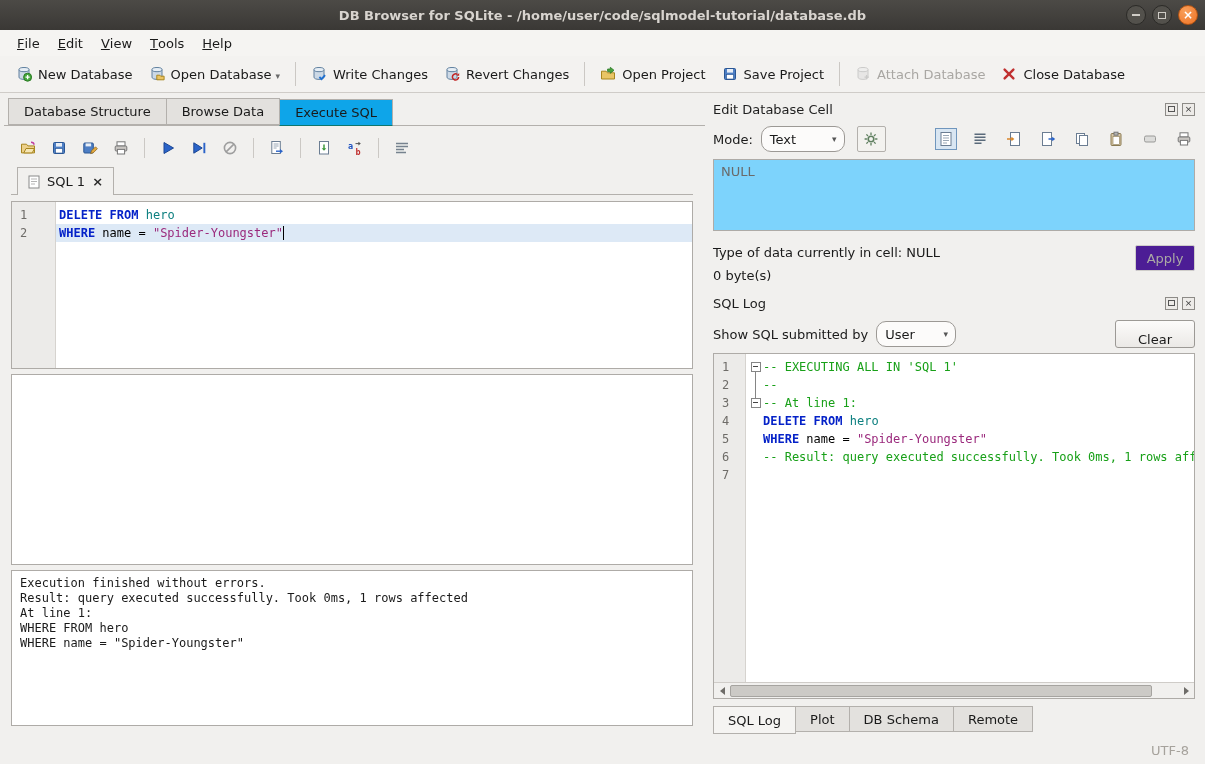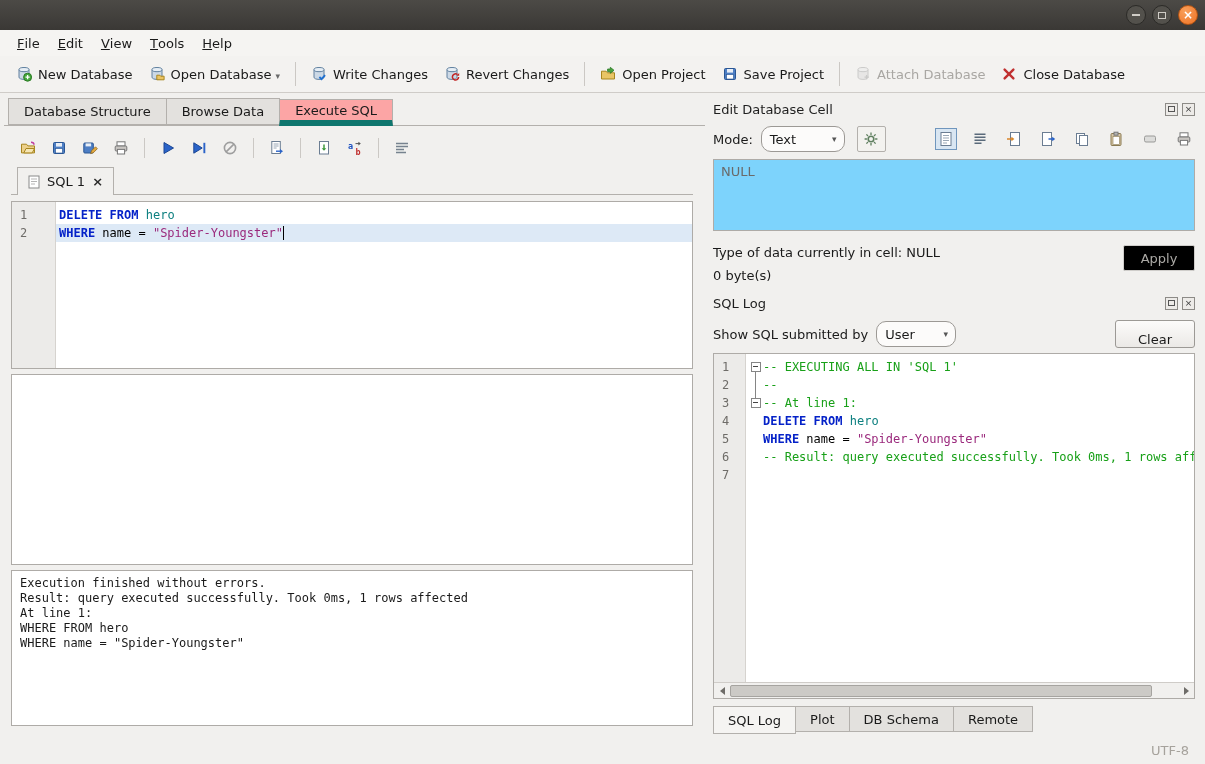--- a/index.html
+++ b/index.html
@@ -27,21 +27,21 @@
 .tbtn.disabled svg{opacity:.45;filter:grayscale(1)}
 .tsep{width:1px;height:24px;background:#cbc8c4;margin:0 7px;flex:none}
 .dd-arrow{color:#6a6a6a;font-size:9px;align-self:flex-end;padding-bottom:1px;margin-left:-2px}
 .ic{width:16px;height:16px;display:block}
 
 
 .main{flex:1;display:flex;min-height:0}
 .left{width:705px;flex:none;display:flex;flex-direction:column;padding:5px 0 0 4px;min-height:0}
 .main-tabs{display:flex;height:28px;flex:none;border-bottom:1px solid #b3b0ac;padding-left:4px;align-items:flex-end}
 .mtab{height:27px;padding:0 15px;display:flex;align-items:center;background:#e3e1de;border:1px solid #b3b0ac;margin-right:-1px;font-size:13px}
-.mtab.active{background:#fca5a5;border-bottom:6px solid #0f766e;margin-bottom:-1px;z-index:2}
+.mtab.active{background:#0ea5e9;border-bottom:1px solid #0f766e;margin-bottom:-1px;z-index:2}
 .left-body{flex:1;display:flex;flex-direction:column;padding:6px 12px 10px 7px;min-height:0}
 
 
 .sql-toolbar{display:flex;align-items:center;height:32px;flex:none;padding-left:6px;gap:9px}
 .sbtn{width:22px;height:22px;display:flex;align-items:center;justify-content:center;border-radius:2px}
 .ssep{width:1px;height:20px;background:#cbc8c4;margin:0 3px;flex:none}
 
 
 .sql-tabbar{height:31px;display:flex;align-items:flex-end;padding-left:6px;border-bottom:1px solid #b3b0ac;flex:none}
 .sql-tab{display:flex;align-items:center;gap:7px;height:28px;padding:0 10px;background:#f1f0ee;border:1px solid #b3b0ac;border-bottom:none;margin-bottom:-1px;font-size:13px;z-index:2}
@@ -84,21 +84,21 @@
 .mode-combo{width:84px}
 .user-combo{width:80px}
 .gear-btn{width:29px;height:26px;border:1px solid #b3b0ac;background:#f3f2ef;display:flex;align-items:center;justify-content:center;border-radius:2px;margin-left:4px}
 .cell-icons{display:flex;align-items:center;gap:12px;margin-left:auto}
 .cicon{width:22px;height:22px;display:flex;align-items:center;justify-content:center;border:1px solid transparent}
 .cicon.sel{border:1px solid #7096bd;background:#d9e6f2}
 .cell-editor{height:72px;background:#7dd3fc;border:1px solid #aeaba7;flex:none;padding:4px 7px;font-size:13px;color:#6a6a6a;margin-top:2px}
 .cell-info-row{display:flex;flex:none;padding:10px 0 4px;align-items:flex-start}
 .cell-info-texts{flex:1}
 .cell-info-texts div{line-height:23px;font-size:13px}
-.apply-btn{width:72px;height:26px;border:1px solid #cfcdca;background:#000000;color:#aba9a5;display:flex;align-items:center;justify-content:center;border-radius:2px;margin-top:4px;font-size:13px}
+.apply-btn{width:60px;height:26px;border:1px solid #cfcdca;background:#4c1d95;color:#aba9a5;display:flex;align-items:center;justify-content:center;border-radius:2px;margin-top:4px;font-size:13px}
 .log-controls{height:38px;display:flex;align-items:center;gap:8px;flex:none}
 .clear-btn{margin-left:auto;width:80px;height:28px;border:1px solid #9c9995;border-radius:3px;background:linear-gradient(#fcfbfa,#ebe9e6);display:flex;align-items:flex-end;justify-content:center;font-size:13px}
 .log-box{flex:1;background:#fff;border:1px solid #aeaba7;display:flex;flex-direction:column;min-height:0;font-family:"DejaVu Sans Mono","Liberation Mono",monospace;font-size:12px;margin-bottom:7px}
 .log-main{flex:1;display:flex;overflow:hidden;min-height:0}
 .log-gutter{width:32px;background:#ecebe9;border-right:1px solid #d6d3cf;color:#6e6c68;flex:none;padding-top:4px}
 .log-code{flex:1;padding-top:4px;overflow:hidden;min-width:0}
 .hscroll{height:16px;border-top:1px solid #cfccc8;background:#f1f0ee;display:flex;align-items:center;flex:none}
 .harrow{width:16px;height:15px;display:flex;align-items:center;justify-content:center;flex:none}
 .tri-left{width:0;height:0;border-top:4px solid transparent;border-bottom:4px solid transparent;border-right:5px solid #6e6c68}
 .tri-right{width:0;height:0;border-top:4px solid transparent;border-bottom:4px solid transparent;border-left:5px solid #6e6c68}
@@ -110,20 +110,21 @@
 
 
 .statusbar{height:28px;flex:none;display:flex;align-items:center;justify-content:flex-end;padding-right:16px;color:#a6a29c;font-size:13px}
 </style>
 </head>
 <body>
 
 <div class="window">
 
   <div class="titlebar">
+    <div class="title">DB Browser for SQLite - /home/user/code/sqlmodel-tutorial/database.db</div>
     <div class="win-controls">
       <div class="wbtn">
           <span class="bar"></span>
         </div>
       <div class="wbtn">
           <span class="box"></span>
         </div>
       <div class="wbtn close">
           <span>×</span>
         </div>

